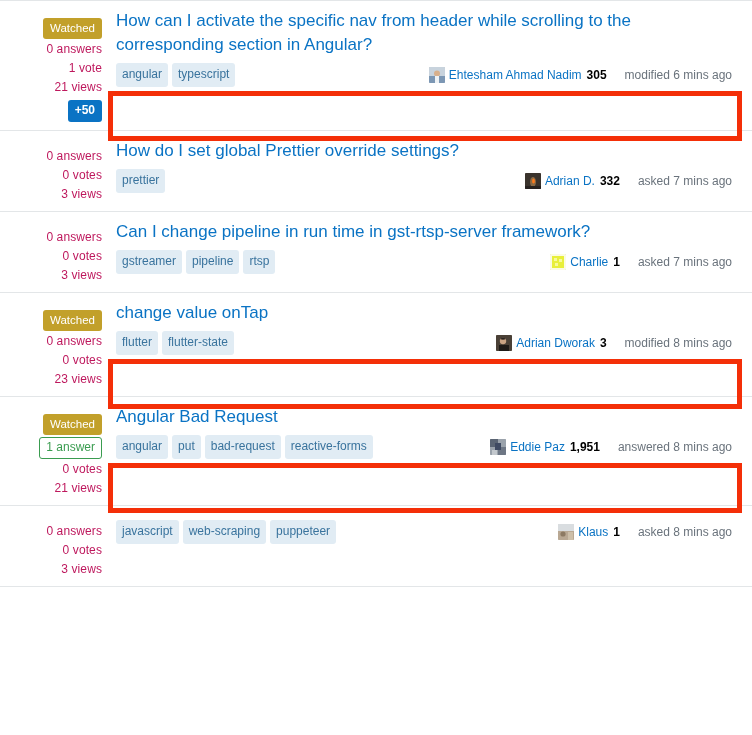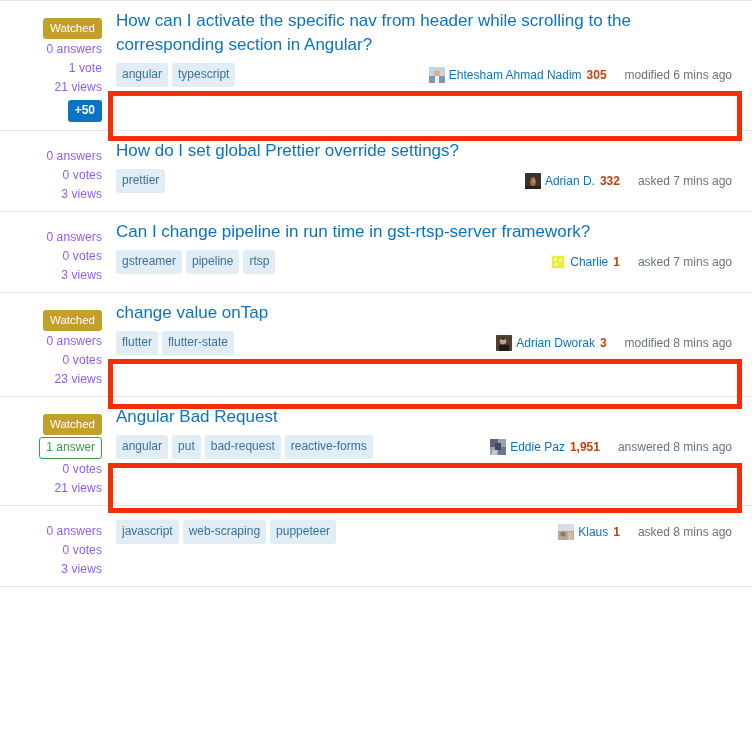--- a/index.html
+++ b/index.html
@@ -37,21 +37,21 @@
     display: flex;
     flex-direction: column;
     align-items: flex-end;
     gap: 2px;
     box-sizing: border-box;
     padding-right: 6px;
   }
   .stat-line {
     font-size: 12px;
     line-height: 17px;
-    color: #8b5cf6;
+    color: #be185d;
     white-space: nowrap;
     letter-spacing: 0.1px;
   }
   .watched-badge {
     background: #c9a81c;
     background: #c2a02a;
     color: #ffffff;
     font-size: 11.5px;
     line-height: 14px;
     padding: 3px 7px 4px 7px;
@@ -136,21 +136,21 @@
     background: #bfbfbf;
     overflow: hidden;
     flex: 0 0 auto;
   }
   .avatar svg { display: block; }
   .user-name {
     color: #0a73c4;
     cursor: pointer;
   }
   .user-rep {
-    color: #c2410c;
+    color: #000000;
     font-weight: bold;
     margin-left: 1px;
   }
   .action-time {
     color: #6a737c;
     margin-left: 14px;
   }
 
   
   .redbox {

